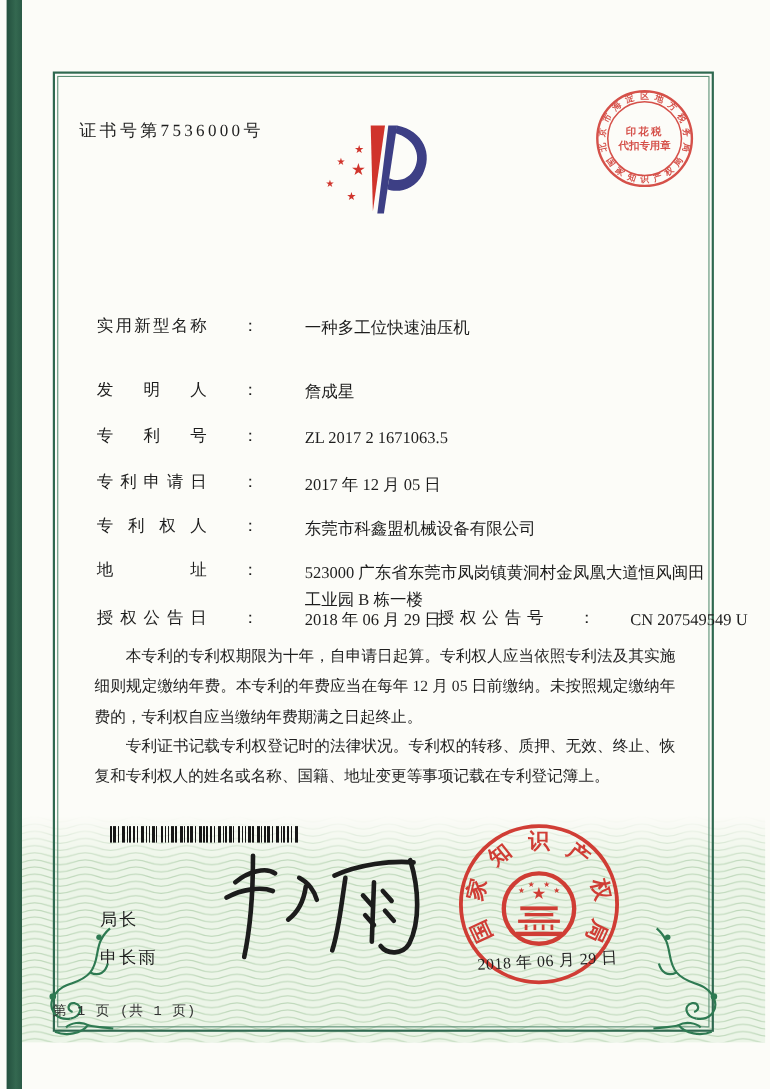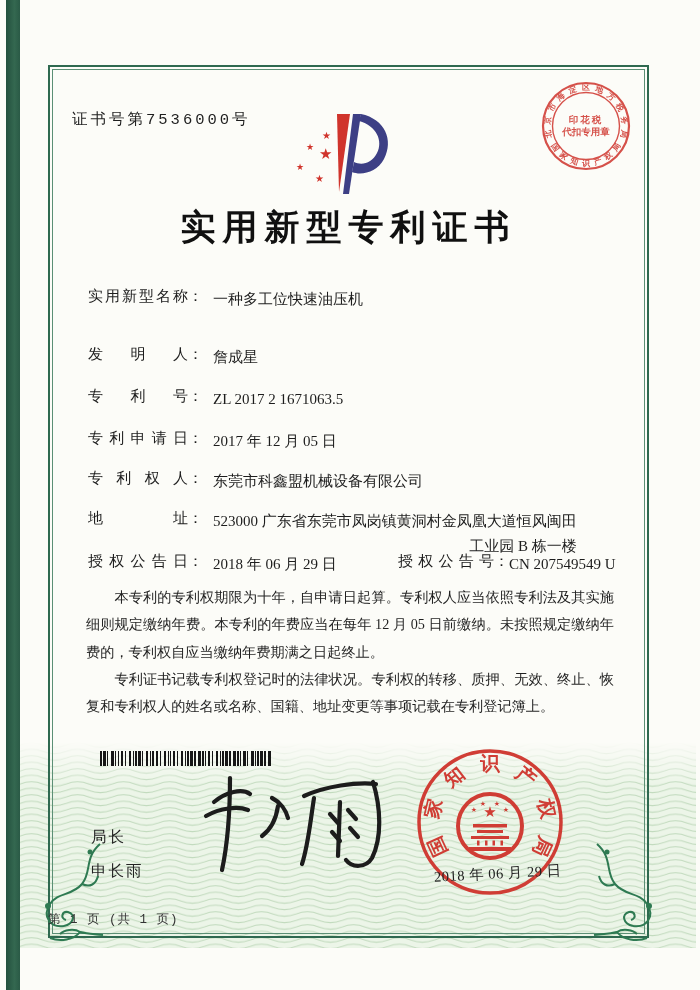--- a/index.html
+++ b/index.html
@@ -6,26 +6,26 @@
   body{width:700px;height:990px;background:#fbfbf7;font-family:"Liberation Serif","DejaVu Serif",serif;}
   .page{position:relative;width:700px;height:990px;background:#fcfcf8;overflow:hidden;}
   .left-strip{position:absolute;left:6px;top:0;width:14px;height:990px;
     background:linear-gradient(90deg,#23503e,#346850 60%,#2a5a46);}
   .band{position:absolute;left:20px;top:742px;width:676px;height:206px;
     -webkit-mask-image:linear-gradient(to bottom,transparent 0,#000 42px);
     mask-image:linear-gradient(to bottom,transparent 0,#000 42px);}
   .frame{position:absolute;left:48px;top:65px;width:601px;height:873px;
     border:2.5px solid #2f6950;box-sizing:border-box;}
   .frame::after{content:"";position:absolute;inset:2px;border:1px solid #5b8f75;}
-  .cert-no{position:absolute;left:72px;top:109px;font-size:15.5px;letter-spacing:3px;color:#1e1e1e;font-family:Liberation Mono, monospace;}
+  .cert-no{position:absolute;left:72px;top:109px;font-size:15.5px;letter-spacing:3px;color:#1e1e1e;}
   .logo{position:absolute;left:282px;top:106px;}
   .stamp{position:absolute;left:541px;top:81px;opacity:.85;}
   .title{position:absolute;left:48px;top:204px;width:601px;text-align:center;
     font-size:35px;font-weight:bold;letter-spacing:7px;color:#101010;}
-  .frow{position:absolute;display:flex;align-items:flex-start;font-size:15px;color:#1d1d1d;}
+  .frow{position:absolute;display:flex;align-items:flex-start;font-size:15px;color:#1d1d1d;gap:32px;}
   .flabel{display:inline-block;width:100px;text-align:justify;text-align-last:justify;}
   .fcolon{display:inline-block;}
   .fvalue{margin-left:10px;max-width:430px;line-height:1.65;}
   .body-text{position:absolute;left:86px;top:584px;width:528px;font-size:14.2px;
     line-height:1.92;color:#1f1f1f;text-align:justify;}
   .body-text p{margin:0;text-indent:2em;}
   .barcode{position:absolute;left:100px;top:751px;width:172px;height:15px;
     background-image:repeating-linear-gradient(90deg,
       #161616 0 1.5px,rgba(0,0,0,0) 1.5px 3px,
       #161616 3px 5.5px,rgba(0,0,0,0) 5.5px 7px,
@@ -102,21 +102,20 @@
         <text transform="rotate(198.33333333333334) translate(0 -38) rotate(180)" text-anchor="middle" dominant-baseline="middle" font-size="8">知</text>
         <text transform="rotate(180) translate(0 -38) rotate(180)" text-anchor="middle" dominant-baseline="middle" font-size="8">识</text>
         <text transform="rotate(161.66666666666669) translate(0 -38) rotate(180)" text-anchor="middle" dominant-baseline="middle" font-size="8">产</text>
         <text transform="rotate(143.33333333333331) translate(0 -38) rotate(180)" text-anchor="middle" dominant-baseline="middle" font-size="8">权</text>
         <text transform="rotate(125) translate(0 -38) rotate(180)" text-anchor="middle" dominant-baseline="middle" font-size="8">局</text>
       </g>
     <text x="45" y="42" text-anchor="middle" font-size="9.5" letter-spacing="2" fill="#cf342c" font-weight="bold">印花税</text>
     <text x="45" y="54" text-anchor="middle" font-size="9.5" fill="#cf342c" font-weight="bold">代扣专用章</text>
   </svg>
 
-  <div class="title">实用新型专利证书</div>
 
   <div class="frow" style="left:88px;top:287px;">
     <span class="flabel">实用新型名称</span>
       <span class="fcolon">：</span>
     <span class="fvalue">一种多工位快速油压机</span>
   </div>
   <div class="frow" style="left:88px;top:345px;">
     <span class="flabel">发明人</span>
       <span class="fcolon">：</span>
     <span class="fvalue">詹成星</span>
@@ -134,21 +133,21 @@
   <div class="frow" style="left:88px;top:469px;">
     <span class="flabel">专利权人</span>
       <span class="fcolon">：</span>
     <span class="fvalue">东莞市科鑫盟机械设备有限公司</span>
   </div>
   <div class="frow" style="left:88px;top:509px;">
     <span class="flabel">地址</span>
       <span class="fcolon">：</span>
     <span class="fvalue">
       <span style="display:block;">523000 广东省东莞市凤岗镇黄洞村金凤凰大道恒风闽田</span>
-      <span style="display:block;text-align:right;">工业园 B 栋一楼</span>
+      <span style="display:block;">工业园 B 栋一楼</span>
     </span>
   </div>
   <div class="frow" style="left:88px;top:552px;">
     <span class="flabel">授权公告日</span>
       <span class="fcolon">：</span>
     <span class="fvalue">2018 年 06 月 29 日</span>
   </div>
   <div class="frow" style="left:398px;top:552px;">
     <span class="flabel" style="width:96px;">授权公告号</span>
       <span class="fcolon">：</span>

